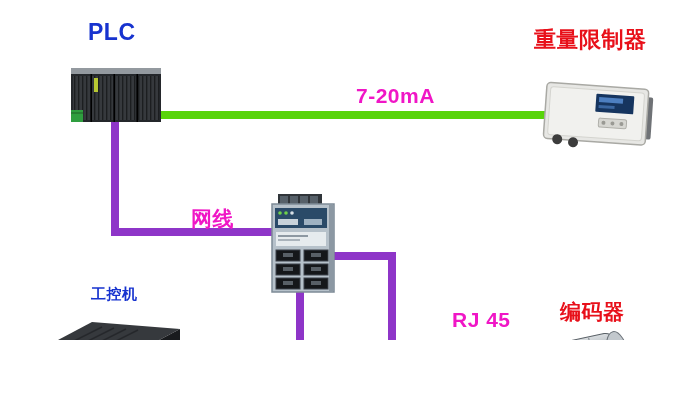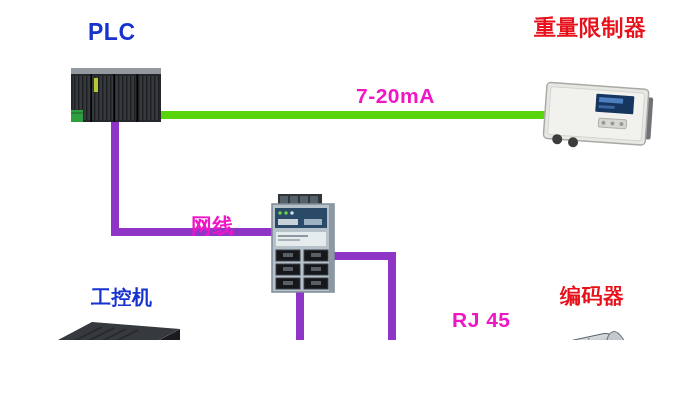--- a/index.html
+++ b/index.html
@@ -159,20 +159,20 @@
         <line x1="58" y1="21" x2="58" y2="71" stroke="#7c848b"></line>
         <line x1="68" y1="21" x2="68" y2="71" stroke="#7c848b"></line>
         <ellipse cx="93" cy="46" rx="11" ry="26" fill="#c2c8cd" stroke="#6c737a"></ellipse>
         <ellipse cx="93" cy="46" rx="6" ry="14" fill="#8a9198"></ellipse>
         <circle cx="93" cy="46" r="4" fill="#5d646b"></circle>
       </g>
     </svg>
   </div>
 
   <div class="lbl blue" style="left:88px;  top:20px;  font-size:23px;">PLC</div>
-  <div class="lbl red" style="left:534px; top:16px;  font-size:22px;">重量限制器</div>
+  <div class="lbl red" style="left:534px; top:28px;  font-size:22px;">重量限制器</div>
   <div class="lbl magenta" style="left:356px; top:84px;  font-size:21px;">7-20mA</div>
-  <div class="lbl magenta" style="left:191px; top:214px; font-size:21px;">网线</div>
-  <div class="lbl blue" style="left:91px;  top:286px; font-size:20px;">工控机</div>
+  <div class="lbl magenta" style="left:191px; top:207px; font-size:21px;">网线</div>
+  <div class="lbl blue" style="left:91px;  top:286px; font-size:15px;">工控机</div>
   <div class="lbl magenta" style="left:452px; top:308px; font-size:21px;text-align:right;">RJ 45</div>
-  <div class="lbl red" style="left:560px; top:284px; font-size:21px;">编码器</div>
+  <div class="lbl red" style="left:560px; top:300px; font-size:21px;">编码器</div>
 
 </div>
 
 </body></html>

